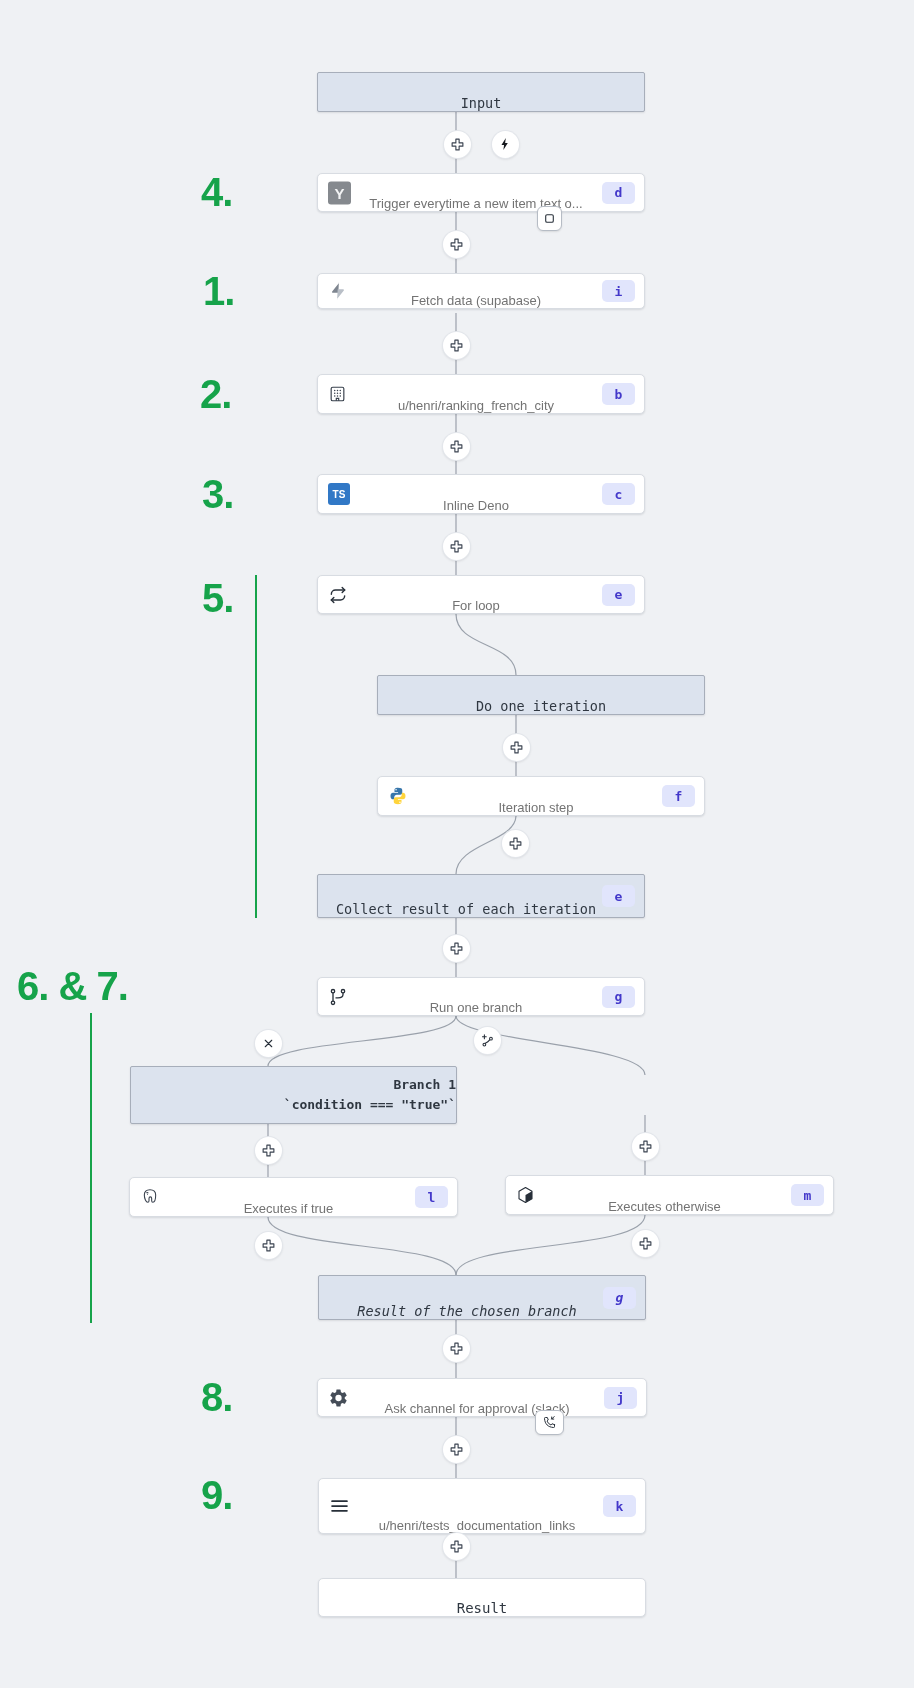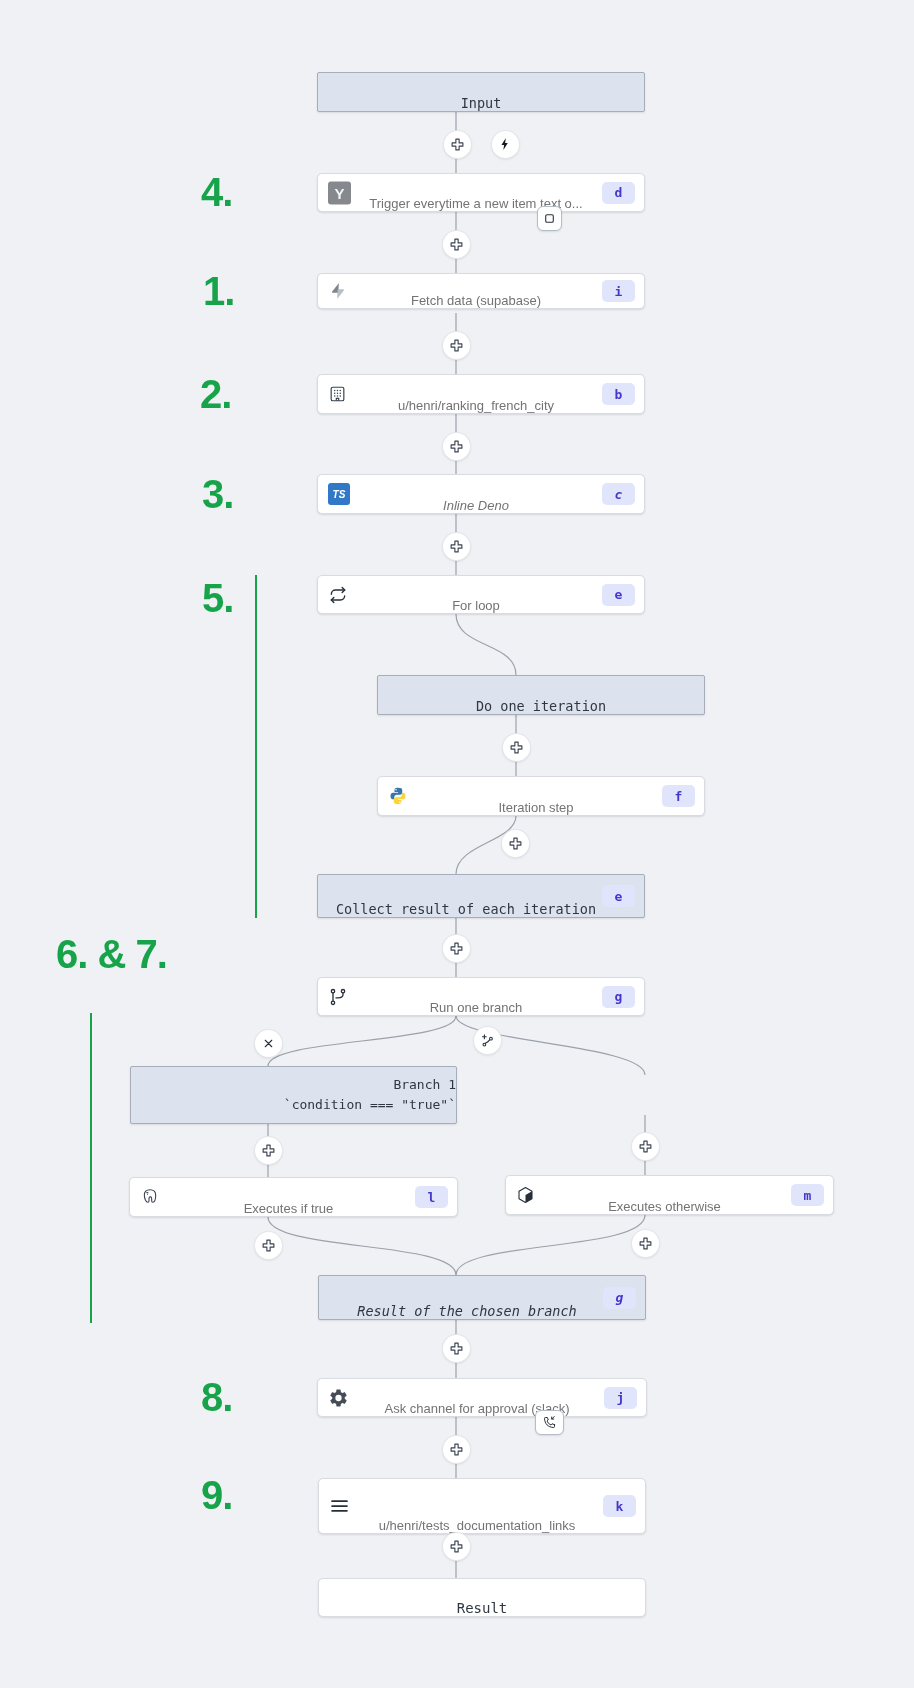--- a/index.html
+++ b/index.html
@@ -28,21 +28,21 @@
   .tsicon{width:22px;height:22px;background:#3178c6;border-radius:3px;color:#fff;
     font-weight:bold;font-size:10px;display:flex;align-items:center;justify-content:center;}
   .circ{position:absolute;width:27px;height:27px;margin:-13.5px 0 0 -13.5px;border-radius:50%;
     background:#fff;display:flex;align-items:center;justify-content:center;z-index:4;
     box-shadow:0 0 0 1px #e3e6eb,0 1px 3px rgba(0,0,0,.15);}
   .subicon{position:absolute;background:#fff;border:1px solid #b6bcc5;border-radius:6px;
     display:flex;align-items:center;justify-content:center;z-index:5;
     box-shadow:0 1px 2px rgba(0,0,0,.10);}
   .anno{position:absolute;font-size:40px;line-height:40px;font-weight:bold;
     color:#16a34a;z-index:2;white-space:nowrap;letter-spacing:-1px;}
-  .twoline{flex-direction:column;justify-content:center;line-height:20px;font-size:13px;}
+  .twoline{flex-direction:column;justify-content:center;line-height:20px;font-size:13px;font-weight:bold;}
 </style>
 </head>
 <body>
 
 <div id="canvas">
 
   <svg class="connectors" width="914" height="1688">
     <g fill="none" stroke="#9aa1ab" stroke-width="1.2">
       <path d="M456 112V173"></path>
         <path d="M456 212V273"></path>
@@ -66,21 +66,21 @@
   </svg>
 
   <div class="gline" style="left:255px;top:575px;height:343px;"></div>
   <div class="gline" style="left:90px;top:1013px;height:310px;"></div>
 
   <div class="anno" style="left:201px;top:172px;">4.</div>
   <div class="anno" style="left:203px;top:271px;">1.</div>
   <div class="anno" style="left:200px;top:374px;">2.</div>
   <div class="anno" style="left:202px;top:474px;">3.</div>
   <div class="anno" style="left:202px;top:578px;">5.</div>
-  <div class="anno" style="left:17px;top:934px;margin-left:39px;">6. &amp; 7.</div>
+  <div class="anno" style="left:17px;top:966px;">6. &amp; 7.</div>
   <div class="anno" style="left:201px;top:1377px;">8.</div>
   <div class="anno" style="left:201px;top:1475px;">9.</div>
 
   <div class="node header" style="left:292px;top:72px;width:328px;height:40px;">
     <span class="hlabel">Input</span>
   </div>
 
   <div class="node white" style="left:292px;top:173px;width:328px;height:39px;">
     <span class="nicon yicon">Y</span>
     <span class="nlabel">Trigger everytime a new item text o...</span>
@@ -108,21 +108,21 @@
       <svg width="19" height="19" viewBox="0 0 24 24" fill="none" stroke="#39414d" stroke-width="1.5">
           <rect x="4" y="3.5" width="16" height="17" rx="2"></rect>
           <path d="M8.5 7.5h.01M12 7.5h.01M15.5 7.5h.01M8.5 11h.01M12 11h.01M15.5 11h.01M8.5 14.5h.01M12 14.5h.01M15.5 14.5h.01" stroke-width="1.9" stroke-linecap="round"></path>
           <path d="M10.5 20.5v-3h3v3"></path>
         </svg>
     </span>
     <span class="nlabel">u/henri/ranking_french_city</span>
     <span class="nbadge">b</span>
   </div>
 
-  <div class="node white" style="left:292px;top:474px;width:328px;height:40px;font-style:italic;">
+  <div class="node white" style="left:292px;top:474px;width:328px;height:40px;">
     <span class="nicon tsicon">TS</span>
     <span class="nlabel">Inline Deno</span>
     <span class="nbadge">c</span>
   </div>
 
   <div class="node white" style="left:292px;top:575px;width:328px;height:39px;">
     <span class="nicon">
       <svg width="20" height="20" viewBox="0 0 24 24" fill="none" stroke="#272f39" stroke-width="1.7" stroke-linecap="round" stroke-linejoin="round">
           <path d="m17 3 3 3-3 3"></path>
           <path d="M20 6H9a5 5 0 0 0-5 5"></path>

